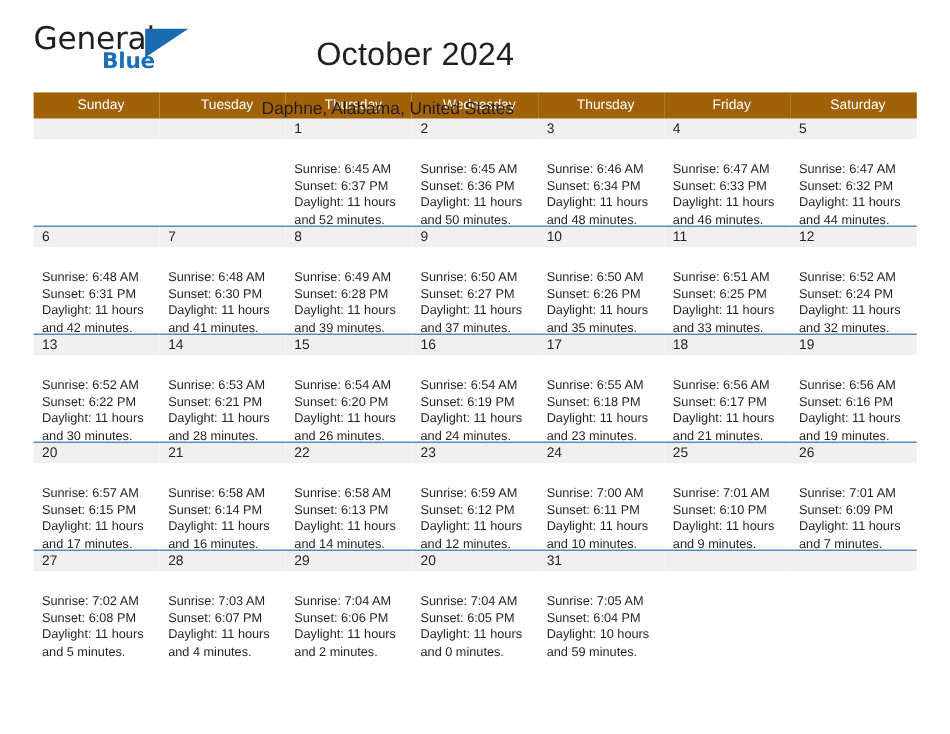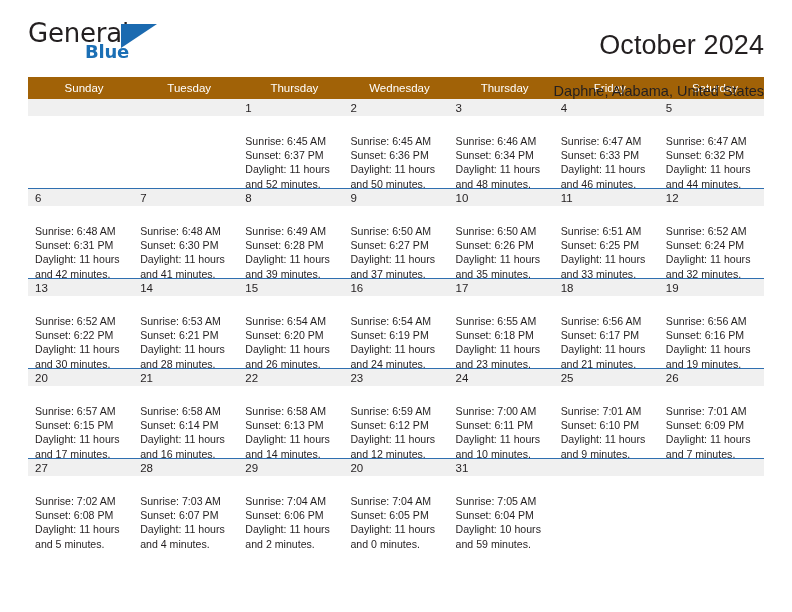--- a/index.html
+++ b/index.html
@@ -21,21 +21,20 @@
     box-sizing: border-box;
     padding: 0 28px;
   }
 
   
   .header {
     position: relative;
     height: 74px;
     display: flex;
     align-items: flex-start;
-    justify-content: space-between;
   }
   .logo {
     position: relative;
     margin-top: 18px;
     width: 190px;
     height: 52px;
     user-select: none;
   }
   .logo-general {
     position: absolute;

